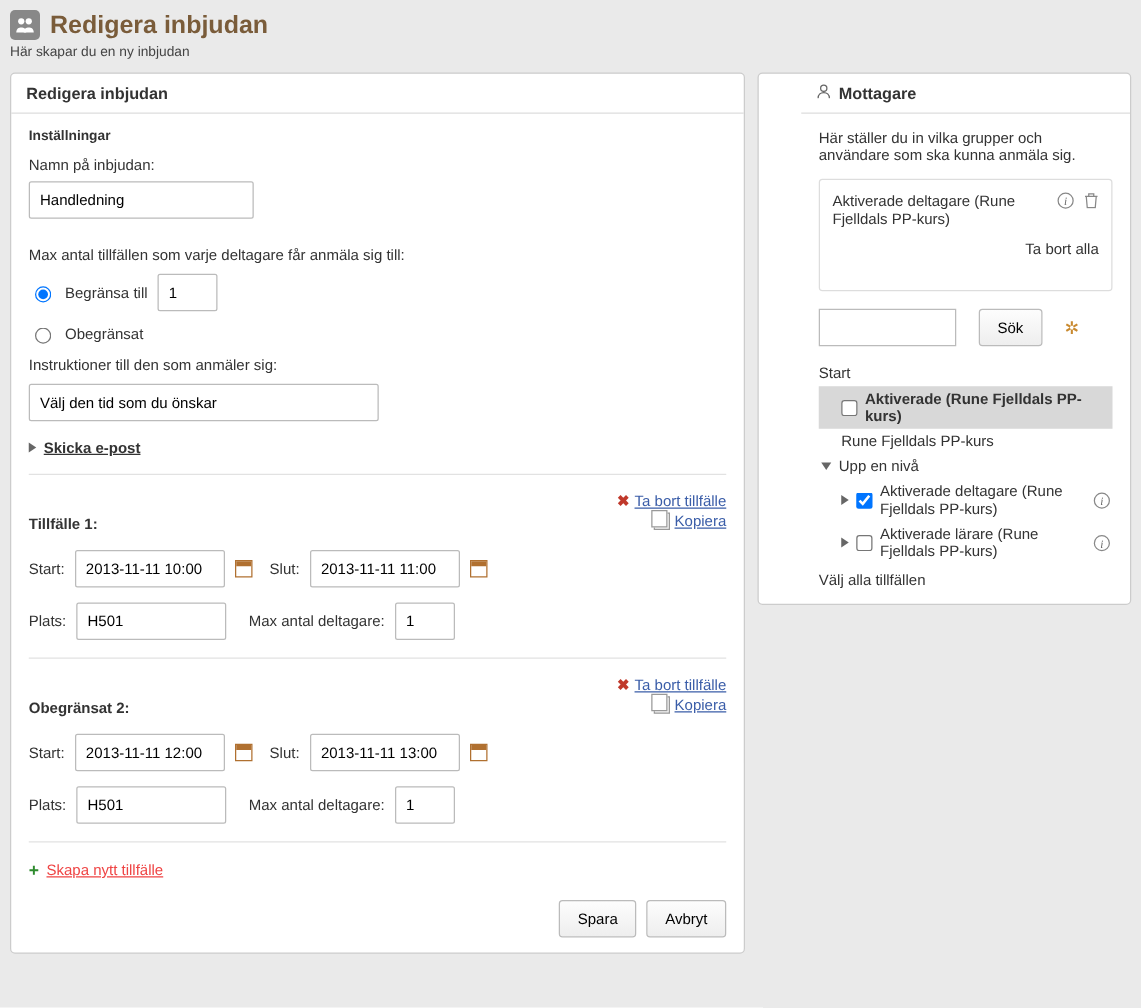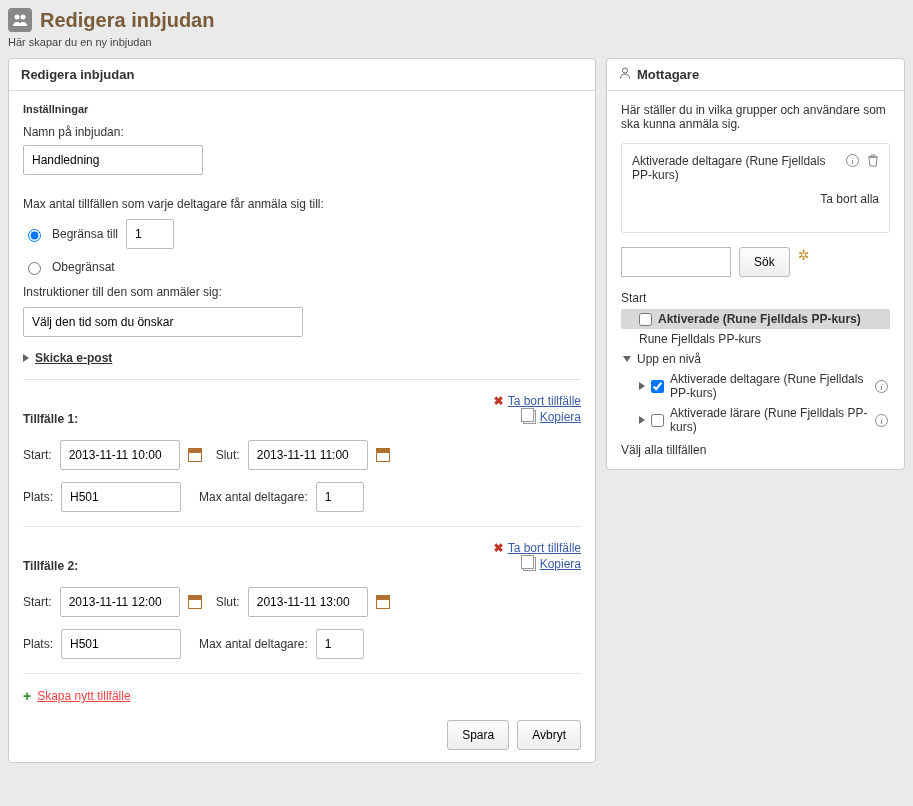--- a/index.html
+++ b/index.html
@@ -49,20 +49,21 @@
   .panel {
     background: #fff;
     border: 1px solid #ccc;
     border-radius: 4px;
   }
   .panel-left {
     flex: 0 0 588px;
   }
   .panel-right {
     flex: 1;
+    padding-left: 34px;
   }
   .panel-header {
     padding: 8px 12px;
     border-bottom: 1px solid #ddd;
     font-size: 13px;
     font-weight: bold;
     color: #333;
     display: flex;
     align-items: center;
     gap: 6px;
@@ -226,22 +227,22 @@
   }
   .recip-item-text { flex: 1; font-size: 12px; }
   .recip-remove-all {
     text-align: right;
     font-size: 12px;
     margin-top: 10px;
     cursor: pointer;
   }
   .search-row {
     display: flex;
-    align-items: flex-start;
-    gap: 8px;
+    align-items: center;
+    gap: 18px;
     margin-bottom: 14px;
   }
   .search-input {
     width: 110px;
     height: 30px;
     border: 1px solid #bbb;
     padding: 4px 6px;
   }
   .gear-icon { color:#c98a30; font-size:14px; }
   .tree-label { font-size:12px; margin-bottom:4px; }
@@ -361,21 +362,21 @@
             <span style="margin-left:10px;">Max antal deltagare:</span>
             <input type="text" class="text-input input-small" value="1" style="">
           </div>
         </div>
 
         <hr class="hr">
 
         
         <div>
           <div class="occasion-header">
-            <div class="occasion-title">Tillfälle 2:</div>
+            <div class="occasion-title">Obegränsat 2:</div>
             <div class="occasion-actions">
               <div class="occasion-action-row">
                 <span class="del-icon">✖</span>
                 <a href="#">Ta bort tillfälle</a>
               </div>
               <div class="occasion-action-row">
                 <span class="copy-icon"></span>
                 <a href="#">Kopiera</a>
               </div>
             </div>

